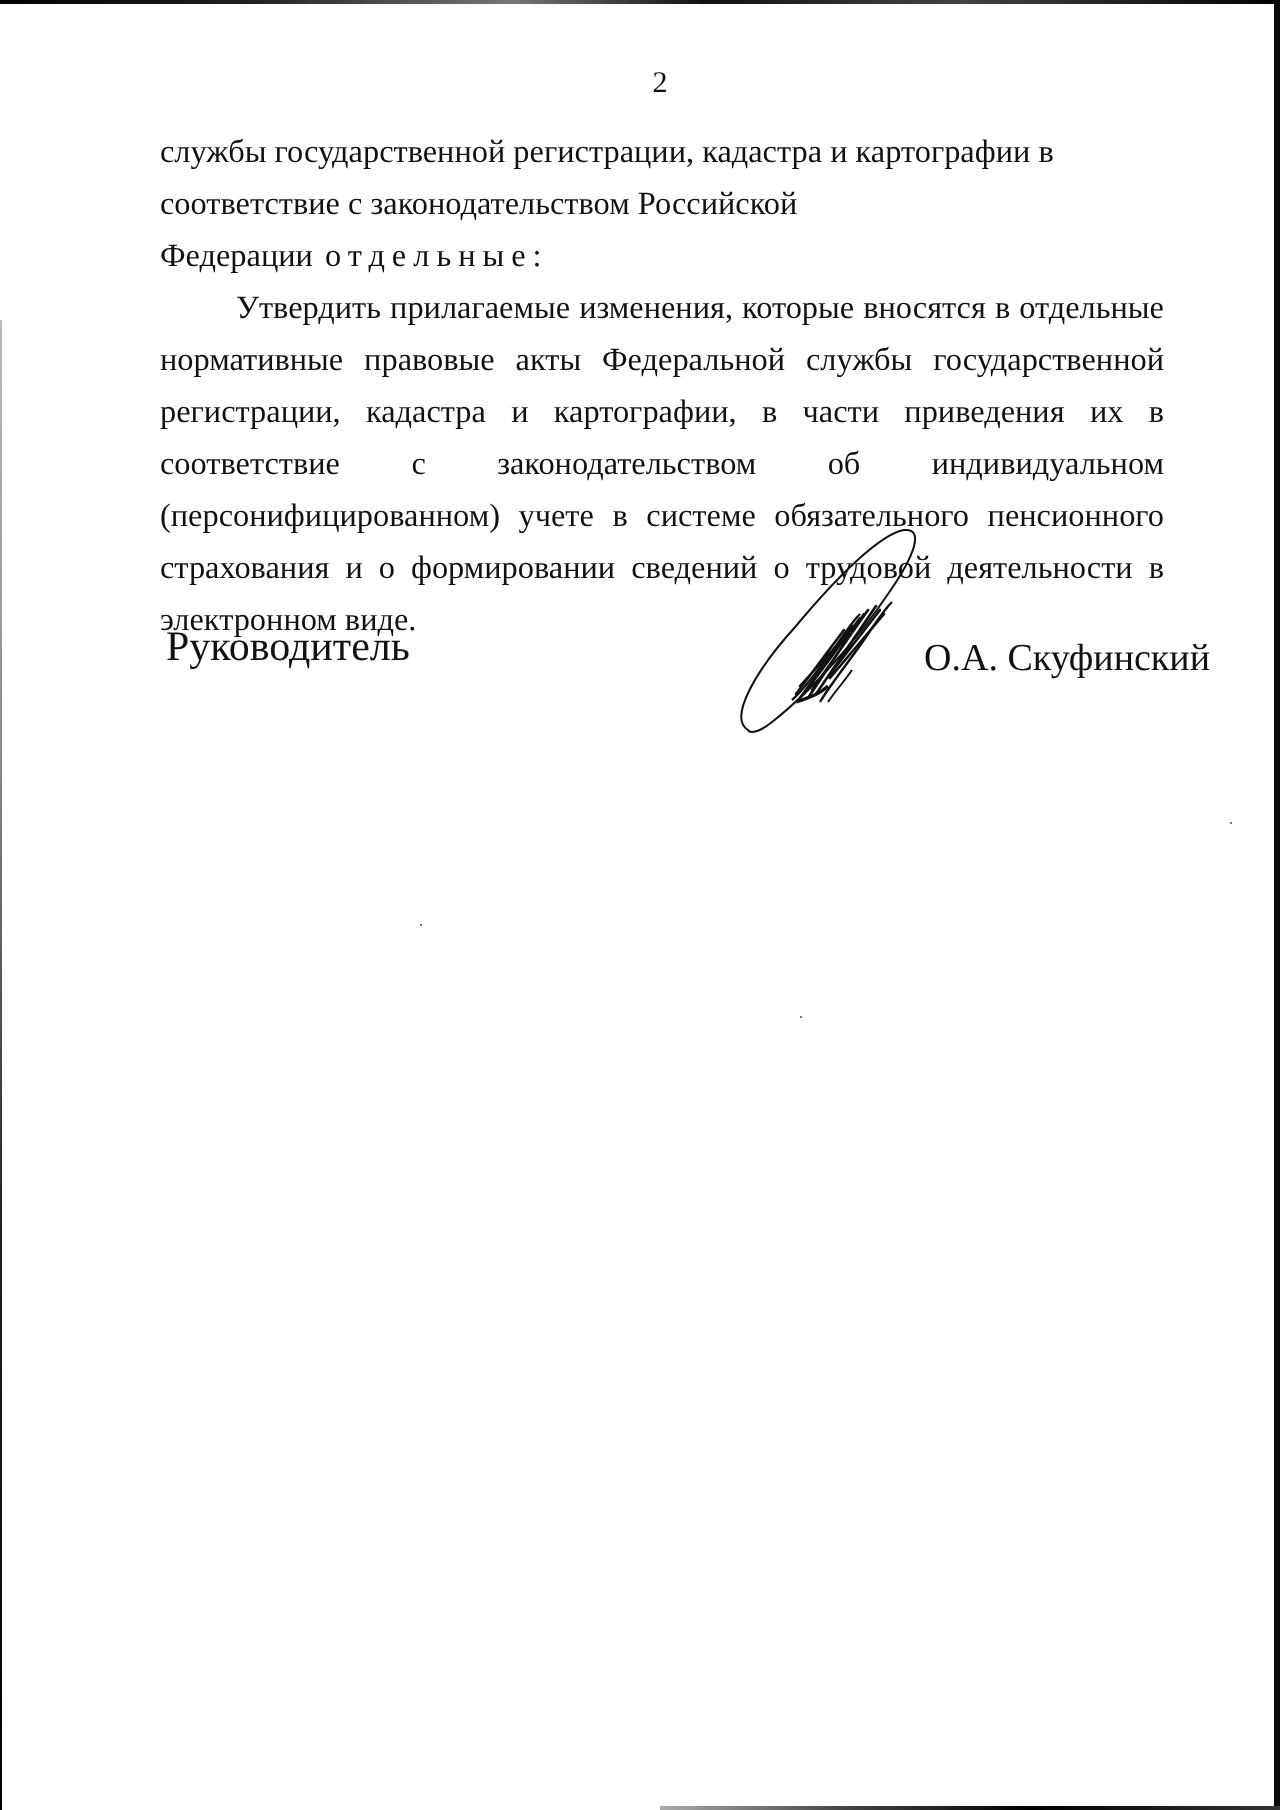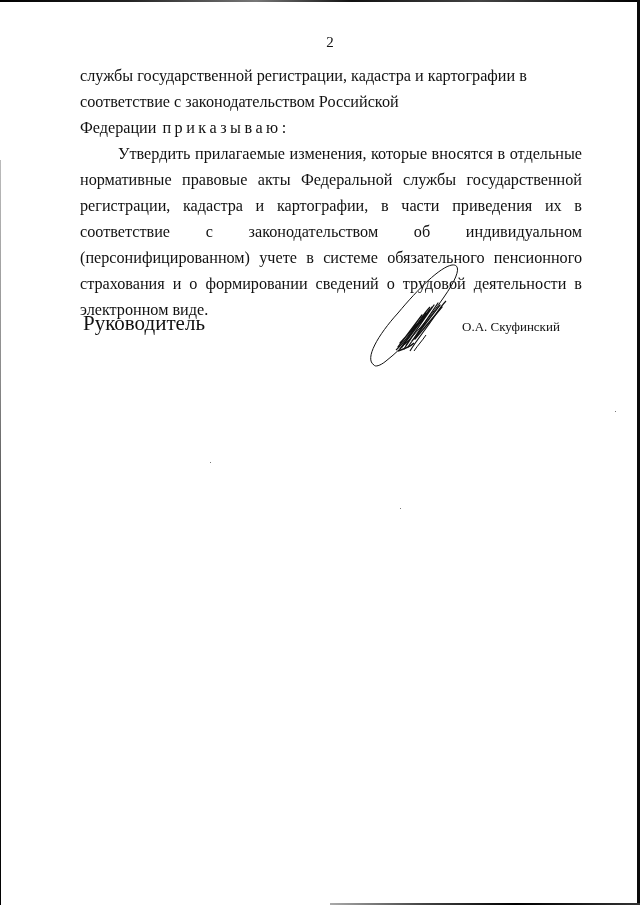--- a/index.html
+++ b/index.html
@@ -75,21 +75,21 @@
     .sign-title {
       position: absolute;
       left: 83px;
       top: 311px;
       font-size: 21px;
     }
     .sign-name {
       position: absolute;
       left: 462px;
       top: 319px;
-      font-size: 13px;
+      font-size: 19px;
     }
     .signature {
       position: absolute;
       left: 360px;
       top: 255px;
       width: 120px;
       height: 115px;
     }
     .speck {
       position: absolute;
@@ -104,21 +104,21 @@
 
   <div class="edge-top"></div>
   <div class="edge-right"></div>
   <div class="edge-left"></div>
   <div class="edge-bottom"></div>
 
   <div class="page-number">2</div>
 
   <div class="body-text">
     <p class="para-intro">
-      <span>службы государственной регистрации, кадастра и картографии в соответствие с законодательством Российской Федерации</span><span class="spaced">приказываю:</span>
+      <span>службы государственной регистрации, кадастра и картографии в соответствие с законодательством Российской Федерации</span><span class="spaced">отдельные:</span>
     </p>
     <p class="para-main">Утвердить прилагаемые изменения, которые вносятся в отдельные нормативные правовые акты Федеральной службы государственной регистрации, кадастра и картографии, в части приведения их в соответствие с законодательством об индивидуальном (персонифицированном) учете в системе обязательного пенсионного страхования и о формировании сведений о трудовой деятельности в электронном виде.</p>
   </div>
 
   <div class="sign-title">Руководитель</div>
 
   <div class="signature">
     <svg width="120" height="115" viewBox="0 0 120 115" xmlns="http://www.w3.org/2000/svg">
 
       <path d="M14 110 C 4 104, 18 80, 38 58 C 58 34, 80 12, 92 10 C 102 9, 98 22, 84 42 C 68 66, 44 92, 26 106 C 20 111, 15 112, 14 110 Z" fill="none" stroke="#111" stroke-width="1"></path>

